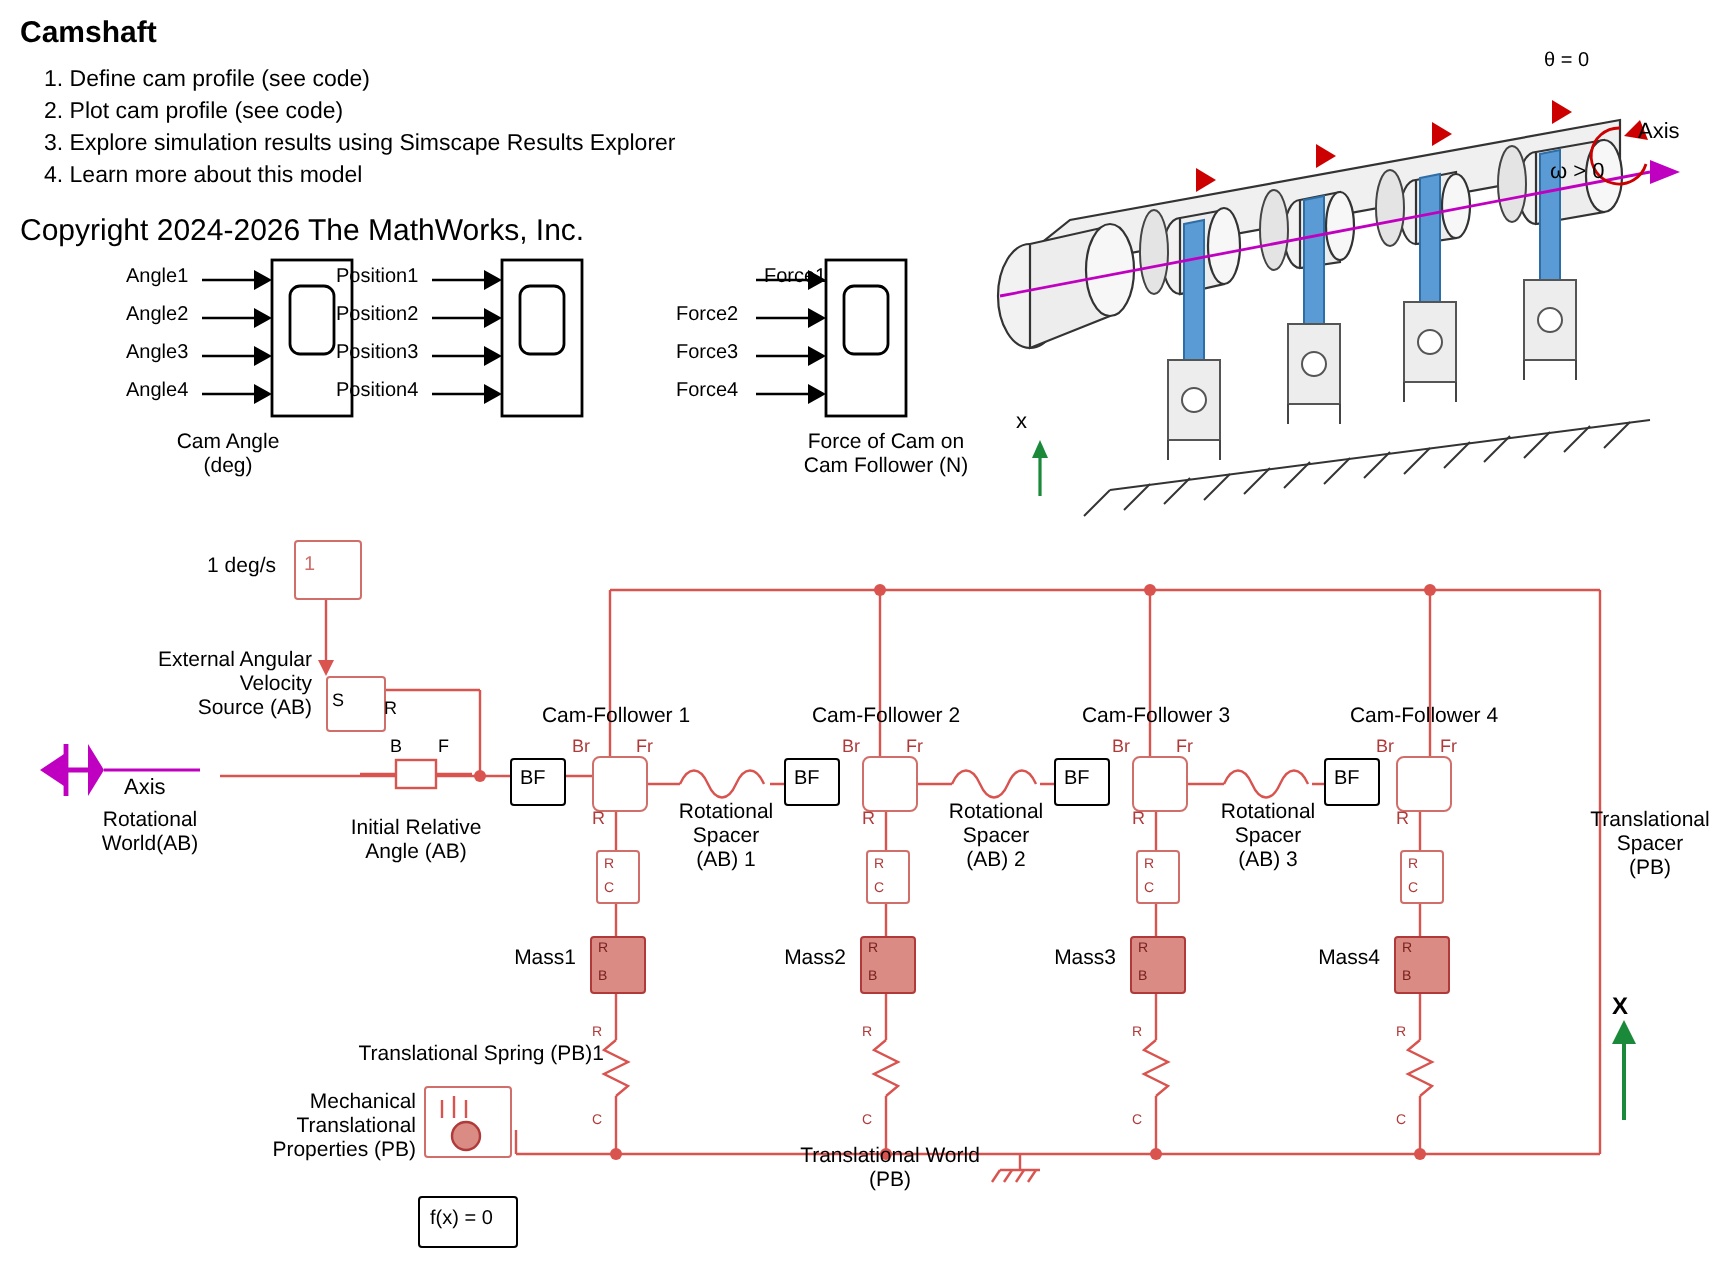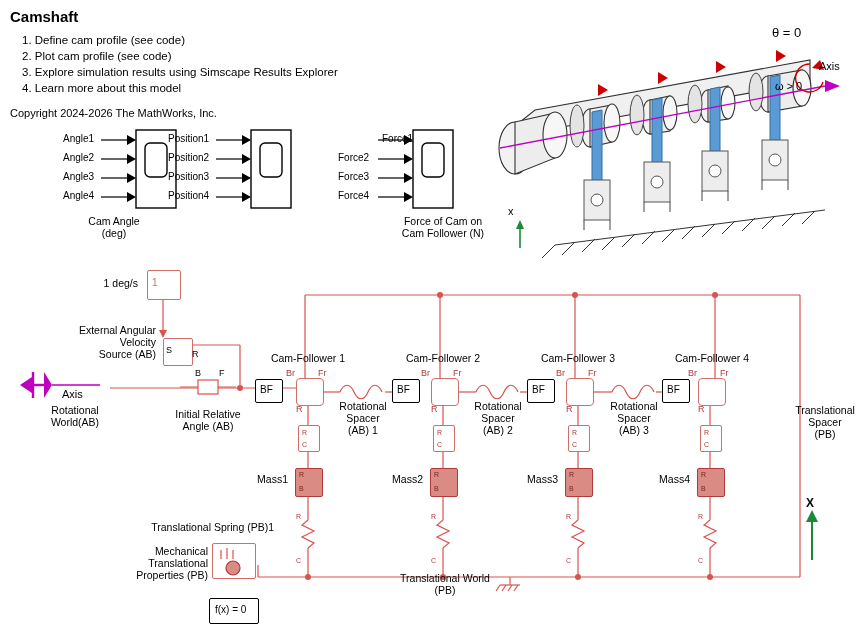--- a/index.html
+++ b/index.html
@@ -5,21 +5,21 @@
   html,body{margin:0;padding:0;}
   body{
     width:860px;height:635px;background:#ffffff;
     font-family:"Liberation Sans", sans-serif;
     color:#000;overflow:hidden;position:relative;
   }
   .canvas{position:absolute;left:0;top:0;width:860px;height:503px;}
   .abs{position:absolute;}
   .title{font-size:15px;font-weight:bold;left:10px;top:8px;}
   .steps{left:22px;top:32px;font-size:11.5px;line-height:16px;}
-  .copy{left:10px;top:107px;font-size:11px;}
+  .copy{left:10px;top:107px;font-size:15px;}
   .lbl{font-size:10.5px;line-height:12px;text-align:center;}
   .lbl-l{font-size:10.5px;line-height:12px;text-align:left;}
   .lbl-r{font-size:10.5px;line-height:12px;text-align:right;}
   .port{font-size:9px;line-height:10px;}
   .sc-blk{
     border:1.4px solid #000;background:#fff;border-radius:2px;
   }
   svg{overflow:visible;}
   .red{stroke:#d9534f;fill:none;}
   .blk{stroke:#000;fill:none;}
@@ -196,21 +196,21 @@
 
       <line x1="20" y1="128" x2="345" y2="66" stroke="#c000c0" stroke-width="1.4"></line>
       <polygon points="345,60 360,66 345,72" fill="#c000c0"></polygon>
 
       <path d="M330 44 a14 14 0 1 0 13 18" stroke="#cc0000" stroke-width="1.4" fill="none"></path>
       <polygon points="340,40 332,48 344,50" fill="#cc0000"></polygon>
 
       <line x1="40" y1="228" x2="40" y2="205" stroke="#1a8a3a" stroke-width="1.6"></line>
       <polygon points="40,200 36,209 44,209" fill="#1a8a3a"></polygon>
     </svg>
-    <div class="abs" style="left:292px;top:5px;font-size:13px;">θ = 0</div>
+    <div class="abs" style="left:292px;top:5px;font-size:10px;">θ = 0</div>
     <div class="abs" style="left:339px;top:40px;font-size:11px;">Axis</div>
     <div class="abs" style="left:295px;top:60px;font-size:11px;">ω &gt; 0</div>
     <div class="abs" style="left:28px;top:185px;font-size:11px;">x</div>
   </div>
 
   <div class="abs" style="left:0;top:0;width:860px;height:635px;">
     <svg width="860" height="635">
 
       <line class="red" x1="163" y1="298" x2="163" y2="330" stroke-width="1.2"></line>
       <polygon points="159,330 167,330 163,338" fill="#d9534f"></polygon>
@@ -401,21 +401,21 @@
 
   <div class="abs massblk" style="left:295px;top:468px;width:26px;height:27px;"></div>
   <div class="abs massblk" style="left:430px;top:468px;width:26px;height:27px;"></div>
   <div class="abs massblk" style="left:565px;top:468px;width:26px;height:27px;"></div>
   <div class="abs massblk" style="left:697px;top:468px;width:26px;height:27px;"></div>
   <div class="abs lbl-r" style="left:232px;top:473px;width:56px;">Mass1</div>
   <div class="abs lbl-r" style="left:367px;top:473px;width:56px;">Mass2</div>
   <div class="abs lbl-r" style="left:502px;top:473px;width:56px;">Mass3</div>
   <div class="abs lbl-r" style="left:634px;top:473px;width:56px;">Mass4</div>
 
-  <div class="abs lbl-r" style="left:134px;top:521px;width:140px;">Translational Spring (PB)1</div>
+  <div class="abs lbl-r" style="left:162px;top:521px;width:140px;">Translational Spring (PB)1</div>
 
   <div class="abs" style="left:212px;top:543px;width:42px;height:34px;">
     <div class="abs simblk" style="left:0;top:0;width:42px;height:34px;">
       <svg width="40" height="32">
         <line class="red" x1="8" y1="6" x2="8" y2="15" stroke-width="1.2"></line>
         <line class="red" x1="14" y1="4" x2="14" y2="15" stroke-width="1.2"></line>
         <line class="red" x1="20" y1="6" x2="20" y2="15" stroke-width="1.2"></line>
         <circle cx="20" cy="24" r="7" fill="#d98b84" stroke="#b03a3a" stroke-width="1.2"></circle>
       </svg>
     </div>

